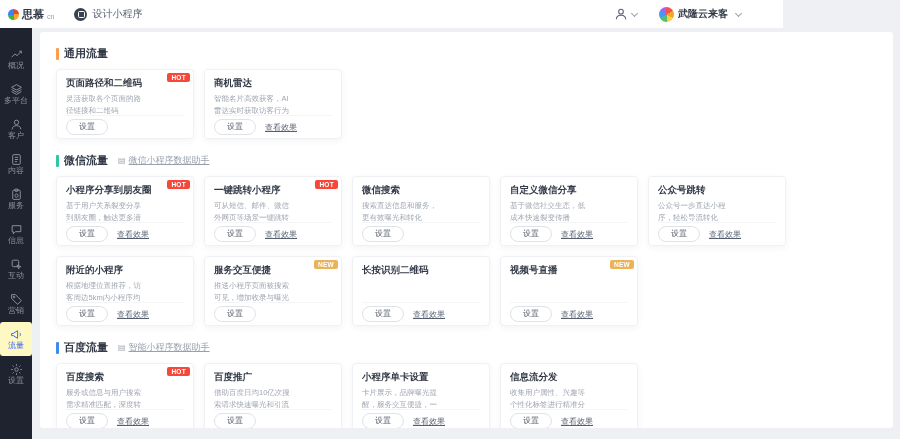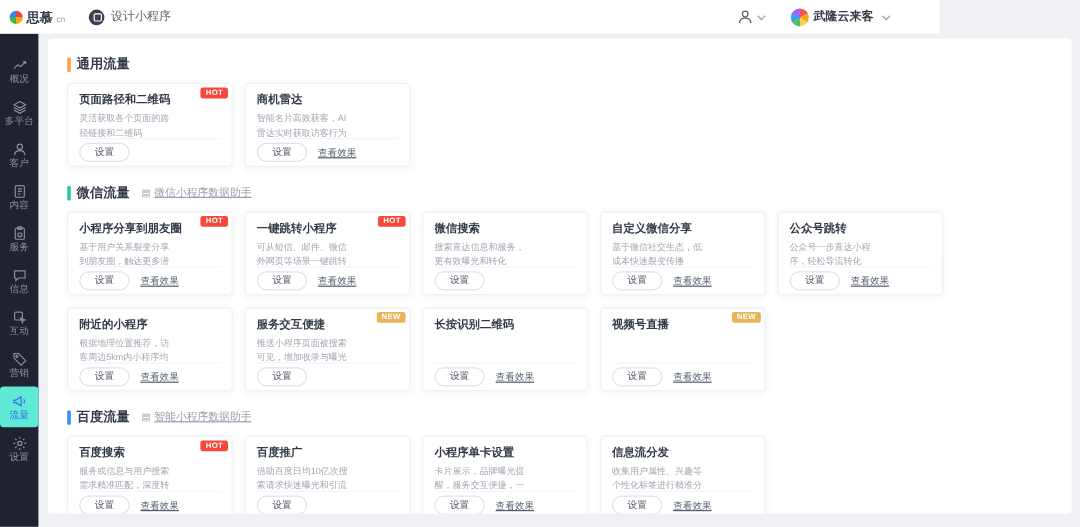--- a/index.html
+++ b/index.html
@@ -28,21 +28,21 @@
     background:conic-gradient(#f0564f 0 60deg,#f5a623 60deg 120deg,#f7d154 120deg 180deg,#53c06c 180deg 240deg,#3b9df6 240deg 300deg,#a163f5 300deg 360deg); }
   .account-name { font-size:10px; font-weight:bold; color:#333a47; }
 
   
   .sidebar { position:absolute; top:28px; left:0; bottom:0; width:32px; background:#1f2330;
     display:flex; flex-direction:column; padding-top:14px; }
   .side-item { height:34px; display:flex; flex-direction:column; align-items:center;
     justify-content:center; gap:1px; color:#8a90a0; cursor:pointer; margin-bottom:1px; }
   .side-item svg { display:block; }
   .side-item .lbl { font-size:8px; line-height:1; }
-  .side-item.active { background:#5eead4; color:#4065f6; border-radius:3px; }
+  .side-item.active { background:#fef9c3; color:#4065f6; border-radius:3px; }
 
   
   .panel { position:absolute; left:40px; top:32px; width:853px; height:396px; background:#fff;
     border-radius:3px; padding:12px 16px; overflow:hidden; }
   .sec-head { display:flex; align-items:center; margin:2px 0 8px; }
   .sec-bar { width:3px; height:12px; border-radius:1px; margin-right:5px; }
   .sec-title { font-size:11px; font-weight:bold; color:#333a47; }
   .sec-link { display:flex; align-items:center; gap:3px; margin-left:10px; cursor:pointer; }
   .sec-link-icon { font-size:8px; color:#9aa1ad; font-family:"DejaVu Sans",sans-serif; }
   .sec-link-text { font-size:9px; color:#98a0ad;text-decoration:underline; }

